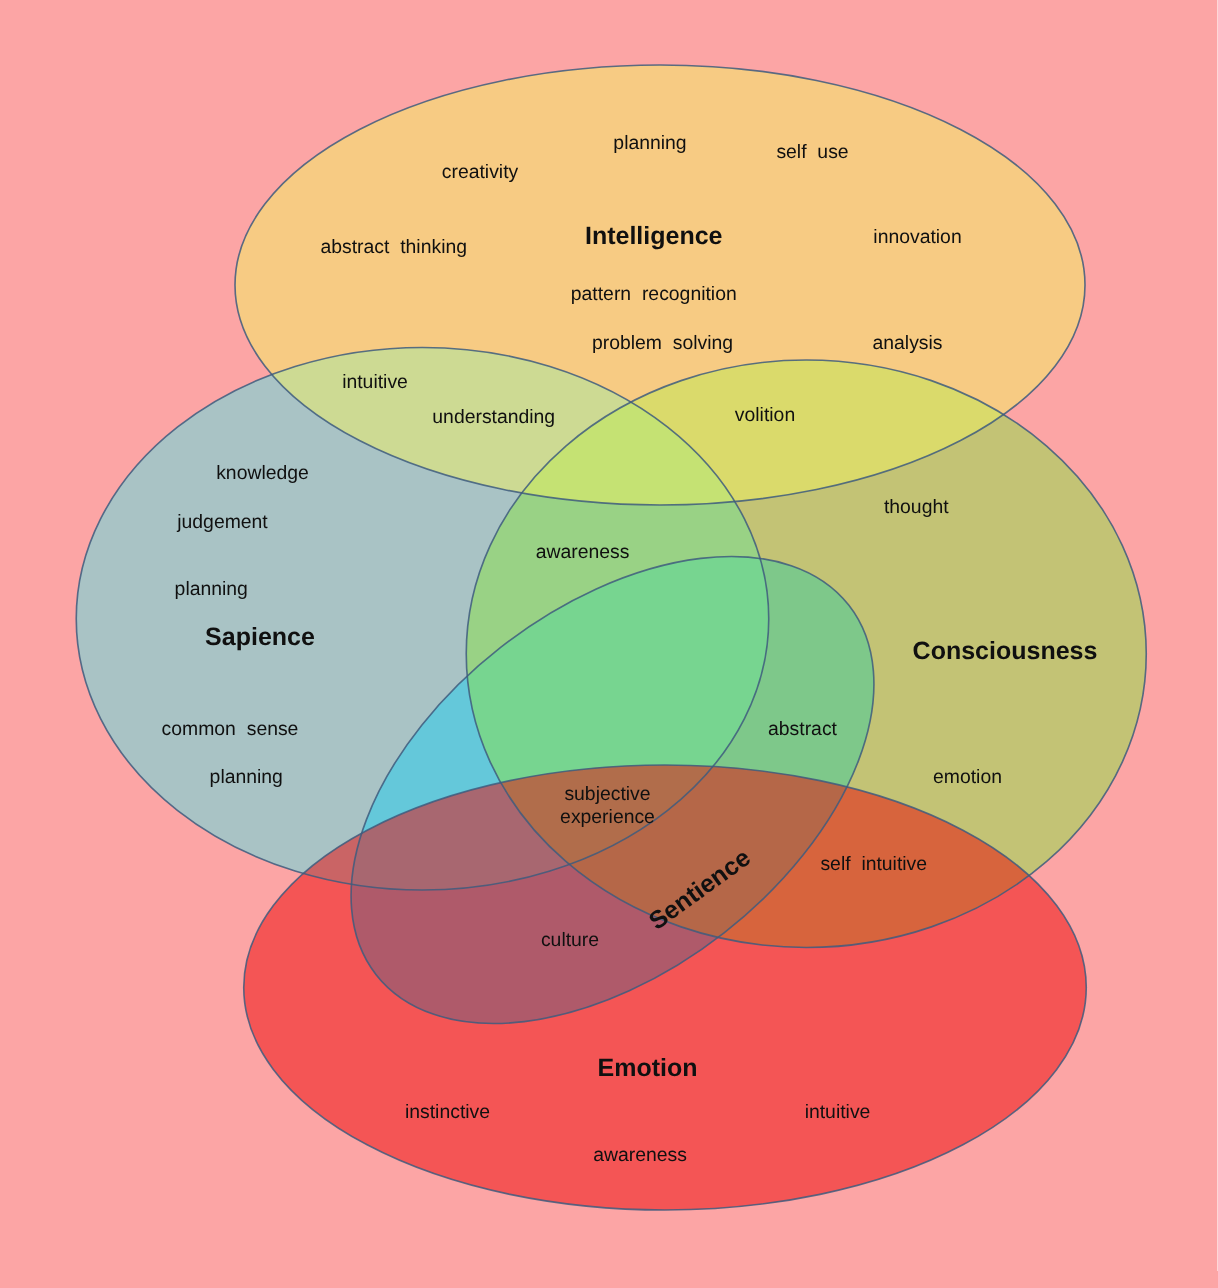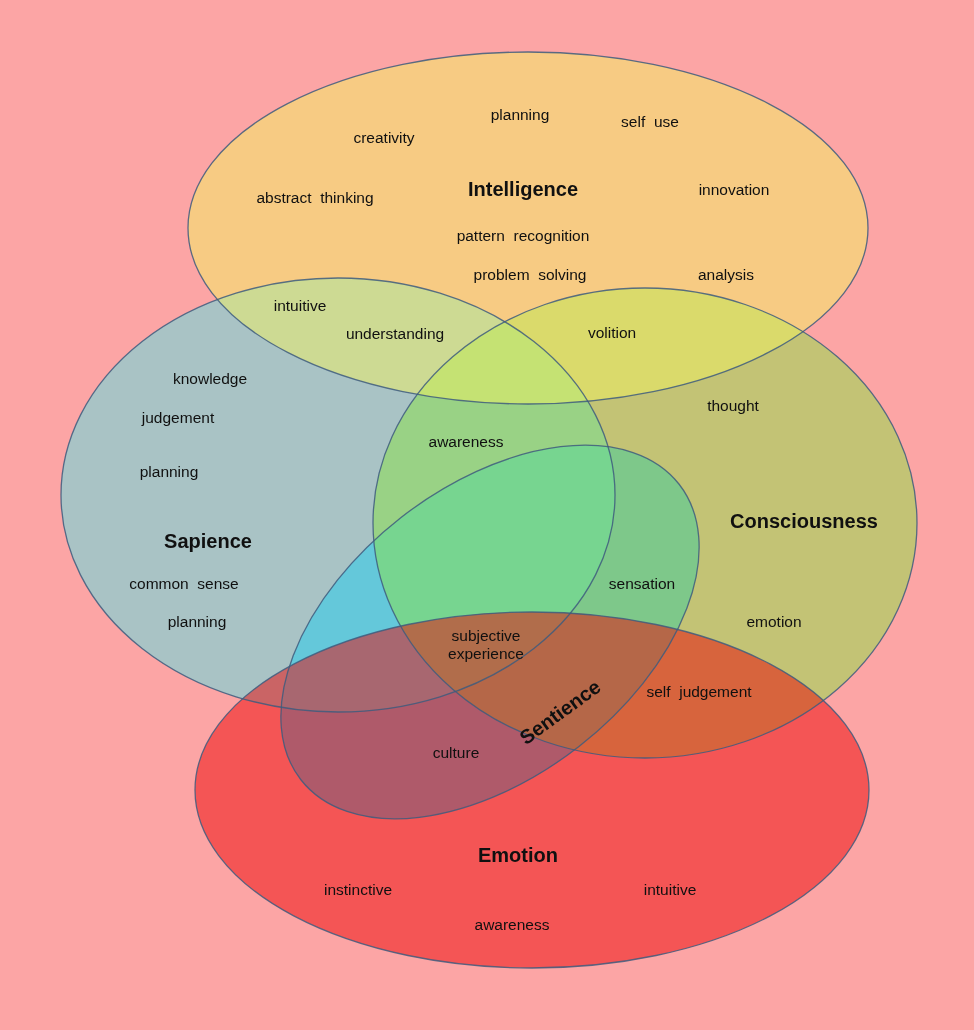--- a/index.html
+++ b/index.html
@@ -51,33 +51,33 @@
   <div class="lbl" style="left:530px;top:275px">problem solving</div>
   <div class="lbl" style="left:726px;top:275px">analysis</div>
 
   <div class="lbl" style="left:300px;top:306px">intuitive</div>
   <div class="lbl" style="left:395px;top:334px">understanding</div>
   <div class="lbl" style="left:612px;top:333px">volition</div>
 
   <div class="lbl" style="left:210px;top:379px">knowledge</div>
   <div class="lbl" style="left:178px;top:418px">judgement</div>
   <div class="lbl" style="left:169px;top:472px">planning</div>
-  <div class="lbl title" style="left:208px;top:541px">Sapience</div>
+  <div class="lbl title" style="left:208px;top:510px">Sapience</div>
   <div class="lbl" style="left:184px;top:584px">common sense</div>
   <div class="lbl" style="left:197px;top:622px">planning</div>
 
   <div class="lbl" style="left:733px;top:406px">thought</div>
   <div class="lbl title" style="left:804px;top:521px">Consciousness</div>
-  <div class="lbl" style="left:642px;top:584px">sensation</div>
+  <div class="lbl" style="left:642px;top:584px">abstract</div>
   <div class="lbl" style="left:774px;top:622px">emotion</div>
 
   <div class="lbl" style="left:466px;top:442px">awareness</div>
   <div class="lbl" style="left:486px;top:645px">subjective
 experience</div>
-  <div class="lbl" style="left:699px;top:692px">self judgement</div>
+  <div class="lbl" style="left:699px;top:692px">self intuitive</div>
   <div class="lbl sentience-title" style="left:560px;top:712px">Sentience</div>
   <div class="lbl" style="left:456px;top:753px">culture</div>
 
   <div class="lbl title" style="left:518px;top:855px">Emotion</div>
   <div class="lbl" style="left:358px;top:890px">instinctive</div>
   <div class="lbl" style="left:512px;top:925px">awareness</div>
   <div class="lbl" style="left:670px;top:890px">intuitive</div>
 
 </div>
 

